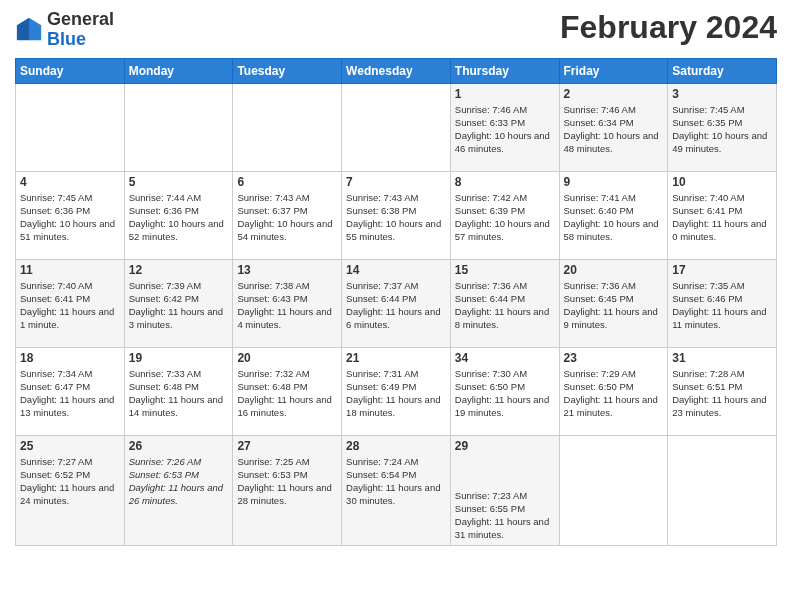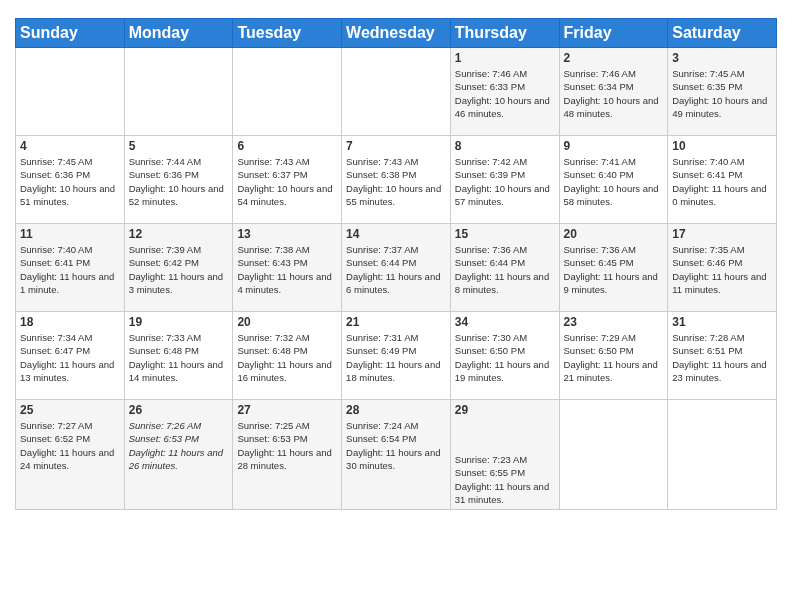--- a/index.html
+++ b/index.html
@@ -53,21 +53,21 @@
     .calendar-table {
       width: 100%;
       border-collapse: collapse;
       font-size: 10.5px;
     }
     .calendar-table thead tr th {
       background-color: #2b7fd4;
       color: #fff;
       padding: 5px 4px;
       text-align: left;
-      font-size: 16px;
+      font-size: 12px;
       font-weight: bold;
       border: 1px solid #1a6cc4;
     }
     .calendar-table tbody tr td {
       border: 1px solid #ccc;
       vertical-align: top;
       padding: 3px 4px;
       width: calc(100% / 7);
       height: 88px;
       background: #fff;
@@ -92,21 +92,32 @@
     }
     .empty-cell {
       background: #fff !important;
     }
   </style>
 </head>
 <body>
 
 <div class="page">
   <div class="header">
+    <div class="logo">
+      <svg class="logo-icon" viewBox="0 0 30 30" xmlns="http://www.w3.org/2000/svg">
+        <polygon points="15,2 28,10 28,26 15,26" fill="#2b7fd4"></polygon>
+        <polygon points="15,2 2,10 2,26 15,26" fill="#1a5fa8"></polygon>
+      </svg>
+      <div class="logo-text">
+        <div class="logo-general">General</div>
+        <div class="logo-blue">Blue</div>
+      </div>
+    </div>
     <div class="title-block">
+      <div class="main-title">February 2024</div>
     </div>
   </div>
 
   <table class="calendar-table">
     <thead>
       <tr>
       <th>Sunday</th>
           <th>Monday</th>
           <th>Tuesday</th>
           <th>Wednesday</th>

